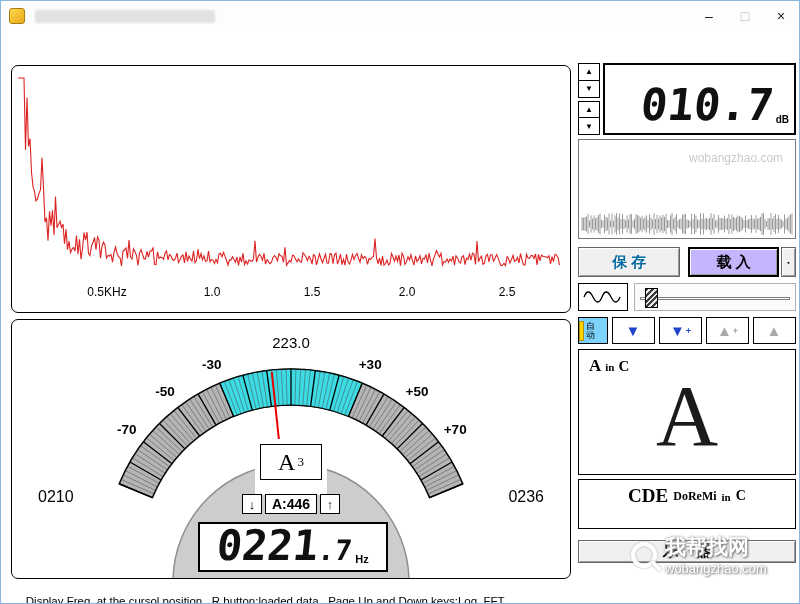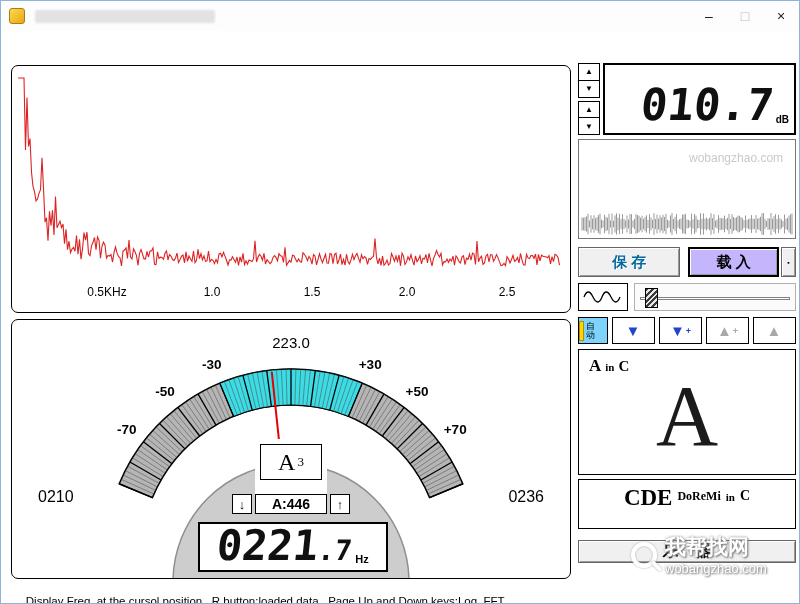--- a/index.html
+++ b/index.html
@@ -30,21 +30,21 @@
   .gauge-svg { position:absolute; left:0; top:0; }
   .cursor-freq { position:absolute; left:0; right:0; top:14px; text-align:center; font-size:15px; }
   .end-freq { position:absolute; top:168px; font-size:16px; }
   .end-freq.left { left:26px; } .end-freq.right { right:26px; }
   .a3-box { position:absolute; left:248px; top:124px; width:62px; height:36px; background:#fff; border:1.5px solid #000;
             box-shadow:0 0 0 5px #fff, 0 10px 0 5px #fff; display:flex; align-items:center; justify-content:center;
             font-family:"Liberation Serif", serif; font-size:24px; }
   .a3-box sub { font-size:13px; margin-left:2px; }
   .ref-row { position:absolute; left:0; right:0; top:174px; display:flex; justify-content:center; align-items:center; gap:3px; }
   .ref-btn { width:20px; height:20px; border:1px solid #000; background:#fff; display:flex; align-items:center; justify-content:center; font-weight:bold; font-size:13px; }
-  .ref-val { width:72px; height:20px; border:1px solid #000; background:#fff; display:flex; align-items:center; justify-content:center; font-weight:bold; font-size:14px; }
+  .ref-val { width:52px; height:20px; border:1px solid #000; background:#fff; display:flex; align-items:center; justify-content:center; font-weight:bold; font-size:14px; }
   .freq-display { position:absolute; left:186px; top:202px; width:190px; height:50px; border:2px solid #000; background:#fff;
                   display:flex; align-items:flex-end; justify-content:center; padding:2px 6px 4px; }
   .seg { font-family:"DejaVu Sans Mono", monospace; font-weight:bold; transform:skewX(-6deg); color:#101010; }
   .freq-int { font-size:42px; line-height:40px; }
   .freq-frac { font-size:28px; line-height:30px; }
   .freq-unit { font-size:11px; font-weight:bold; margin:0 0 1px 3px; }
 
   
   .statusbar { position:absolute; left:12px; top:582px; font-size:11.5px; white-space:pre; }
 
@@ -87,21 +87,21 @@
   .shift-btn { flex:1; border:1px solid #000; background:#fff; display:flex; align-items:center; justify-content:center; font-size:15px; font-weight:bold; }
   .shift-btn sup { font-size:9px; margin-left:1px; }
   .c-blue { color:#2244cc; } .c-gray { color:#a8a8a8; }
 
   .note-panel { position:relative; height:126px; border:1px solid #000; background:#fff; margin-top:5px; }
   .note-head { position:absolute; left:10px; top:6px; font-family:"Liberation Serif", serif; font-weight:bold; }
   .nh-note { font-size:17px; } .nh-in { font-size:11px; margin:0 4px; } .nh-key { font-size:15px; }
   .note-big { position:absolute; left:0; right:0; top:16px; text-align:center; font-family:"Liberation Serif", serif; font-size:86px; line-height:100px; color:#1b1b1b; }
 
   .doremi-panel { height:50px; border:1px solid #000; background:#fff; margin-top:4px; display:flex; justify-content:center; align-items:flex-start; padding-top:5px; gap:5px; font-family:"Liberation Serif", serif; font-weight:bold; }
-  .dm-prefix { font-size:23px; } .dm-label { font-size:12px; margin-top:4px; } .dm-in { font-size:11px; margin-top:6px; } .dm-key { font-size:14px; margin-top:3px; }
+  .dm-prefix { font-size:19px; } .dm-label { font-size:12px; margin-top:4px; } .dm-in { font-size:11px; margin-top:6px; } .dm-key { font-size:14px; margin-top:3px; }
 
   .bottom-row { display:flex; height:34px; margin-top:5px; gap:3px;align-items:center; }
   .bottom-btn { flex:1; font-size:16px; letter-spacing:6px; padding-left:6px; }
 
   
   .watermark { position:absolute; left:630px; top:532px; display:flex; align-items:center; gap:8px; z-index:40; pointer-events:none; }
   .wm-lens { width:26px; height:26px; border:4px solid #fff; border-radius:50%; box-shadow:0 0 2px #999, inset 0 0 2px #999; position:relative; }
   .wm-lens::after { content:""; position:absolute; width:13px; height:4px; background:#fff; box-shadow:0 0 2px #999; transform:rotate(45deg); right:-10px; bottom:-4px; border-radius:2px; }
   .wm-name { font-size:21px; font-weight:bold; color:#fff; text-shadow:0 0 3px #8a8a8a, 1px 1px 2px #777; }
   .wm-url { font-size:13px; color:#fff; text-shadow:0 0 3px #8a8a8a, 1px 1px 2px #777; }

